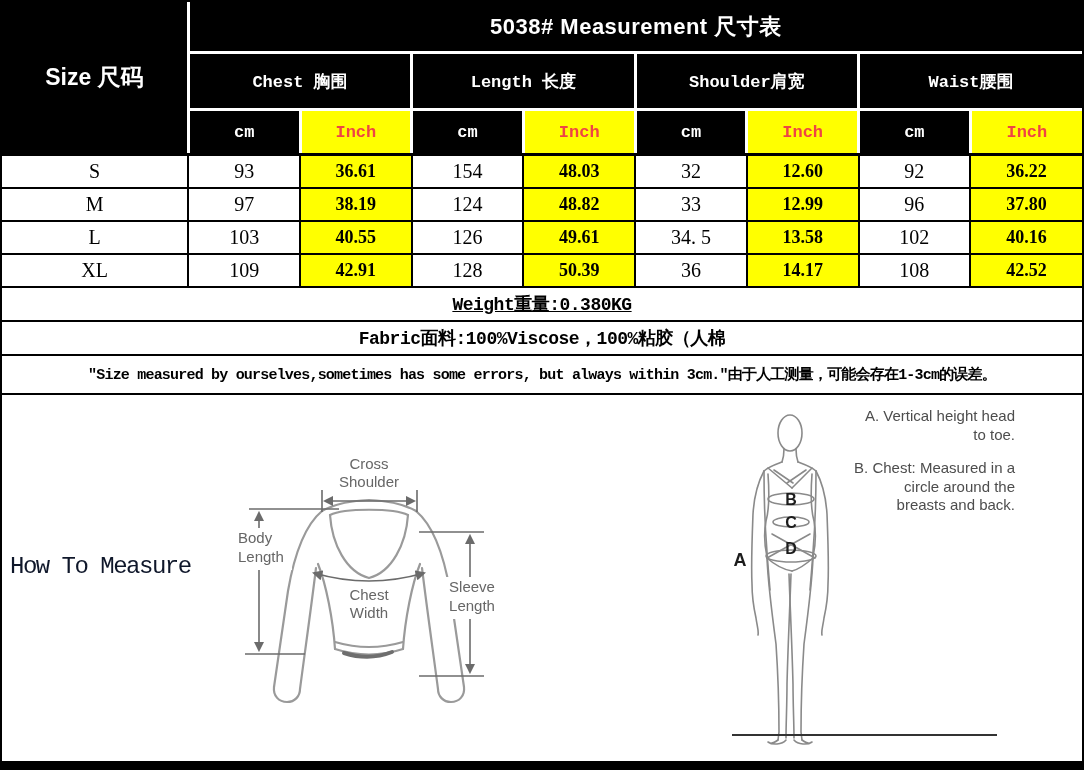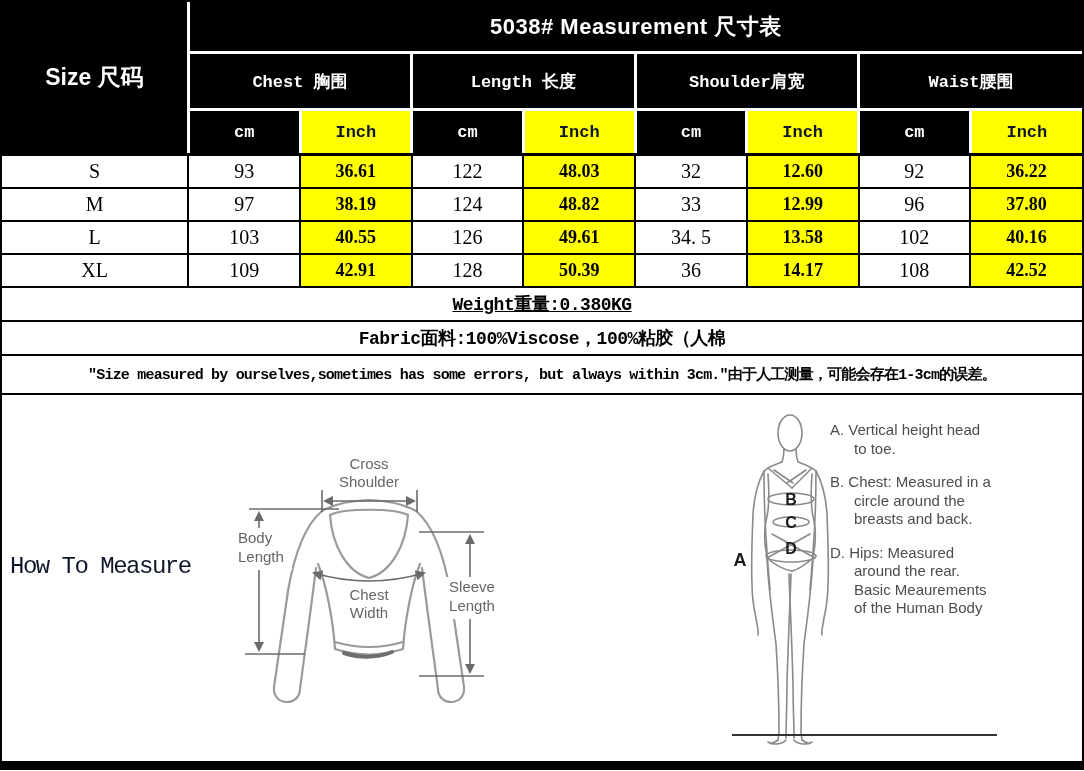--- a/index.html
+++ b/index.html
@@ -16,21 +16,21 @@
     table-layout:fixed;
   }
   table.size-chart td { padding:0; text-align:center; vertical-align:middle; }
   col.c-size { width:17.25%; }
 
   .dark  { background:#000; color:#fff; border:3px solid #fff; }
   .title-cell { height:49px; font:bold 22px "Liberation Sans", sans-serif; letter-spacing:.5px; }
   .size-cell  { font:bold 23px "Liberation Sans", sans-serif; border-bottom:3px solid #000 !important; }
   .col-h      { height:54px; font:bold 17px "Liberation Mono", monospace; }
   .unit       { height:42px; font:bold 17px "Liberation Mono", monospace; border-bottom:3px solid #000 !important; }
-  .unit.yellow{ background:#ffff00; color:#0f172a; border:3px solid #fff; border-bottom:3px solid #000 !important; }
+  .unit.yellow{ background:#ffff00; color:#ef4444; border:3px solid #fff; border-bottom:3px solid #000 !important; }
 
   .r-data td  { height:31px; border:2px solid #000; background:#fff; }
   .size-val   { font:20px "Liberation Serif", serif; }
   .cm-val     { font:20px "Liberation Serif", serif; }
   .inch-val   { background:#ffff00 !important; font:bold 18px "Liberation Serif", serif; }
 
   .full-row td { border:2px solid #000; background:#fff; }
   .weight-cell { height:32px; font:bold 18px "Liberation Mono", monospace; letter-spacing:-.5px;text-decoration:underline; }
   .fabric-cell { height:32px; font:bold 18px "Liberation Mono", monospace; letter-spacing:-.5px; }
   .note-cell   { height:37px; font:bold 15px "Liberation Mono", monospace; letter-spacing:-.8px; }
@@ -41,22 +41,22 @@
     border-left:2px solid #000; border-right:2px solid #000;
   }
   .htm-label {
     position:absolute; left:8px; top:158px;
     font:24px "Liberation Mono", monospace; letter-spacing:-1.5px; color:#0f172a;
     white-space:nowrap;
   }
   .garment-svg { position:absolute; left:230px; top:49px; }
   .figure-svg  { position:absolute; left:690px; top:7px; }
   .measure-notes {
-    position:absolute; left:828px; top:26px; width:185px;
-    font:15px "Liberation Sans", sans-serif; color:#4d4d4d; line-height:18.5px;
+    position:absolute; left:828px; top:12px; width:185px;
+    font:15px "Liberation Sans", sans-serif; color:#4d4d4d; line-height:18.5px;text-align:right;
   }
   .measure-notes p {
     margin:0 0 15px 0; padding-left:24px; text-indent:-24px;
     white-space:pre-line;
   }
   .figure-underline {
     position:absolute; left:730px; top:339px; width:265px; height:2px; background:#333;
   }
   .bottom-bar { height:9px; background:#000; }
 
@@ -101,21 +101,21 @@
           <td class="dark unit">cm</td>
           <td class="unit yellow">Inch</td>
           <td class="dark unit">cm</td>
           <td class="unit yellow">Inch</td>
         </tr>
 
         <tr class="r-data">
           <td class="size-val">S</td>
           <td class="cm-val">93</td>
           <td class="inch-val">36.61</td>
-          <td class="cm-val">122</td>
+          <td class="cm-val">154</td>
           <td class="inch-val">48.03</td>
           <td class="cm-val">32</td>
           <td class="inch-val">12.60</td>
           <td class="cm-val">92</td>
           <td class="inch-val">36.22</td>
         </tr>
         <tr class="r-data">
           <td class="size-val">M</td>
           <td class="cm-val">97</td>
           <td class="inch-val">38.19</td>
@@ -259,23 +259,19 @@
       <text class="marker-letter" x="99" y="126" text-anchor="middle">C</text>
       <text class="marker-letter" x="99" y="152" text-anchor="middle">D</text>
     </svg>
 
     <div class="measure-notes">
       <p>A. Vertical height head
 to toe.</p>
       <p>B. Chest: Measured in a
 circle around the
 breasts and back.</p>
-      <p>D. Hips: Measured
-around the rear.
-Basic Meaurements
-of the Human Body</p>
     </div>
 
     <div class="figure-underline"></div>
   </div>
 
   <div class="bottom-bar"></div>
 </div>
 
 </body></html>

